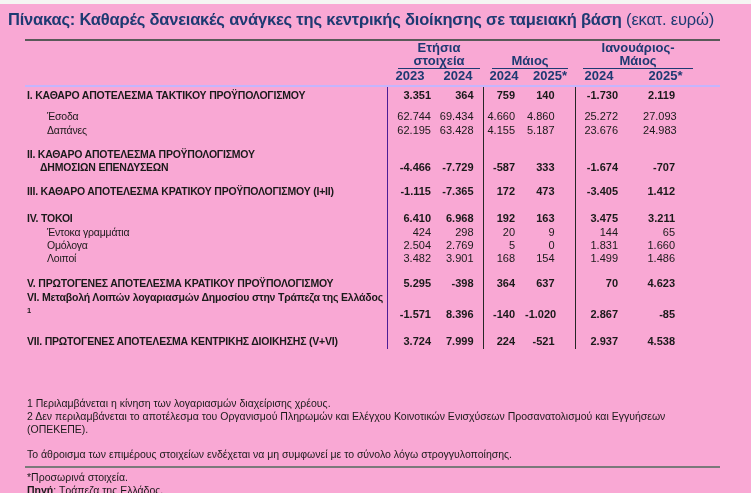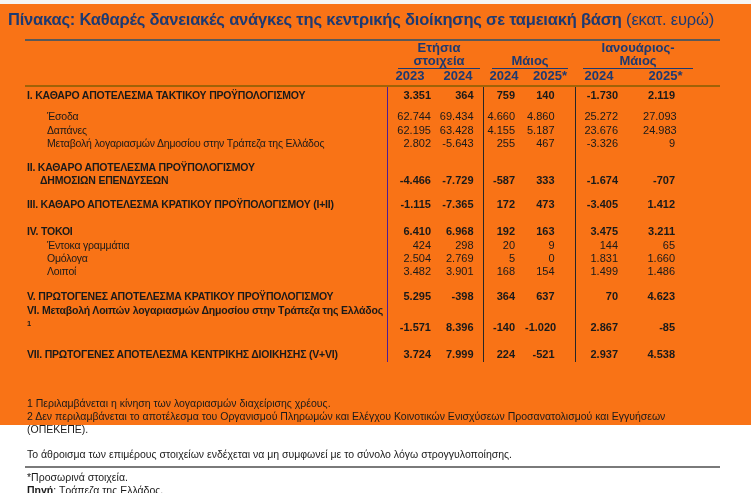--- a/index.html
+++ b/index.html
@@ -3,21 +3,21 @@
 <meta charset="utf-8">
 <style>
   * { box-sizing: border-box; }
   html,body { margin:0; padding:0; background:#fff; }
   body {
     width:751px; height:493px;
     font-family:"Liberation Sans", sans-serif;
     color:#1a1a1a;
     overflow:hidden;
   }
-  .page { position:relative; width:751px; height:425px; background:#f97316; }
+  .page { position:relative; width:751px; height:493px; background:#f9a8d4; }
   .top-strip { position:absolute; left:0; top:0; width:751px; height:4px; background:#f5f5f3; }
 
   .title {
     position:absolute; left:8px; top:10px; width:740px;
     margin:0; font-size:16.5px; font-weight:700; color:#1e3a72;
     letter-spacing:-0.2px; white-space:nowrap;
   }
   .title .unit { font-weight:400; }
 
   table.tbl {
@@ -26,21 +26,21 @@
   }
   col.w-lbl{width:362px;} col.w-c1{width:46px;} col.w-c2{width:50px;}
   col.w-c3{width:42px;} col.w-c4{width:50px;} col.w-c5{width:68px;} col.w-c6{width:77px;}
 
   thead th { padding:0; font-size:13px; font-weight:700; color:#1e3a72; vertical-align:bottom; }
   tr.grp-row th { border-top:2px solid #595959; height:16px; }
   .grp-in { border-bottom:1px solid #1e3a72; text-align:center; line-height:13px; padding-bottom:1px; }
   th.g1 .grp-in { margin:0 3px 0 11px; }
   th.g2 .grp-in { margin:0 7px 0 9px;text-align:center; }
   th.g3 .grp-in { margin:0 27px 0 8px; }
-  tr.yr-row th { height:15px; border-bottom:2px solid #a16207; text-align:center; line-height:14px; padding-bottom:2px; }
+  tr.yr-row th { height:15px; border-bottom:2px solid #c4b5fd; text-align:center; line-height:14px; padding-bottom:2px; }
   tr.yr-row th.c5 { padding-right:20px; }
   tr.yr-row th.c6 { padding-right:32px; }
 
   tbody td { padding:0; font-size:11px; line-height:13px; vertical-align:bottom; }
   tbody td.lbl { padding-left:2px; font-size:10.5px; letter-spacing:-0.2px; }
   tr.sub td.lbl { padding-left:22px; }
   tr.section td { font-weight:700; }
   tr.sub td { font-weight:400; }
   td.val { text-align:right; }
   tbody td.c1 { border-left:1px solid #4c1d95; padding-right:2px; }
@@ -134,29 +134,20 @@
         </tr>
         <tr class="sub row-2">
           <td class="lbl"><span>Δαπάνες</span></td>
           <td class="val c1">62.195</td>
           <td class="val c2">63.428</td>
           <td class="val c3">4.155</td>
           <td class="val c4">5.187</td>
           <td class="val c5">23.676</td>
           <td class="val c6">24.983</td>
         </tr>
-        <tr class="sub row-3">
-          <td class="lbl"><span>Μεταβολή λογαριασμών Δημοσίου στην Τράπεζα της Ελλάδος</span></td>
-          <td class="val c1">2.802</td>
-          <td class="val c2">-5.643</td>
-          <td class="val c3">255</td>
-          <td class="val c4">467</td>
-          <td class="val c5">-3.326</td>
-          <td class="val c6">9</td>
-        </tr>
         <tr class="section row-4">
           <td class="lbl"><span>II. ΚΑΘΑΡΟ ΑΠΟΤΕΛΕΣΜΑ ΠΡΟΫΠΟΛΟΓΙΣΜΟΥ</span><br><span class="l2">ΔΗΜΟΣΙΩΝ ΕΠΕΝΔΥΣΕΩΝ</span></td>
           <td class="val c1">-4.466</td>
           <td class="val c2">-7.729</td>
           <td class="val c3">-587</td>
           <td class="val c4">333</td>
           <td class="val c5">-1.674</td>
           <td class="val c6">-707</td>
         </tr>
         <tr class="section row-5">

